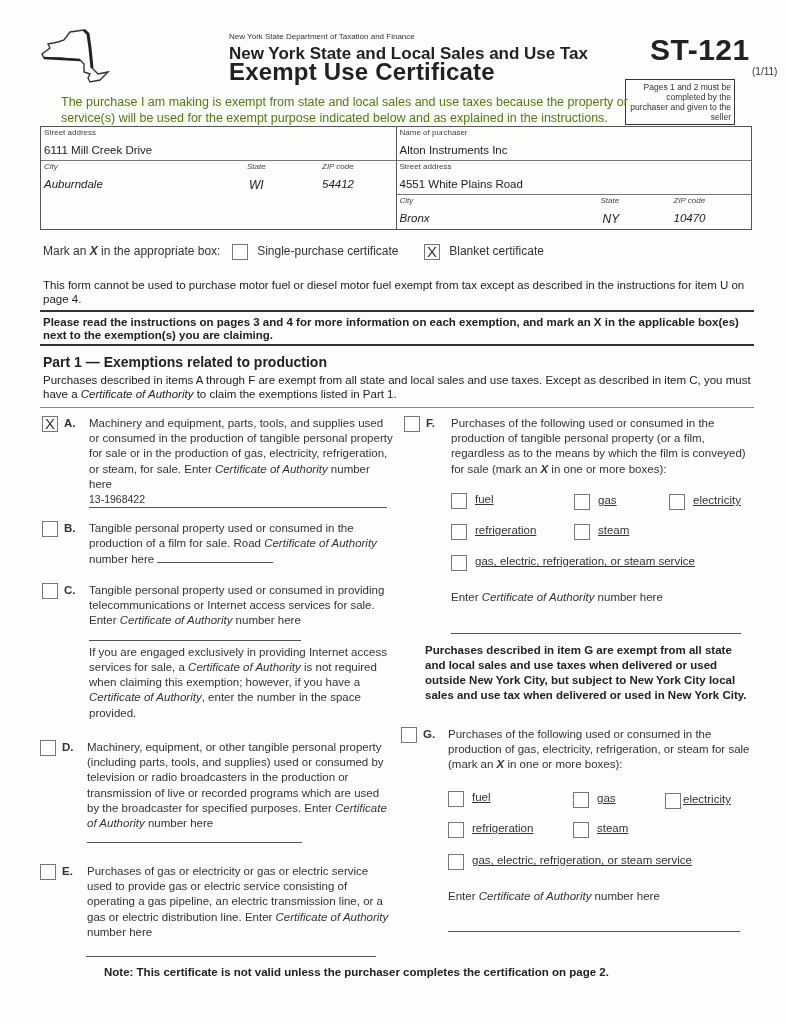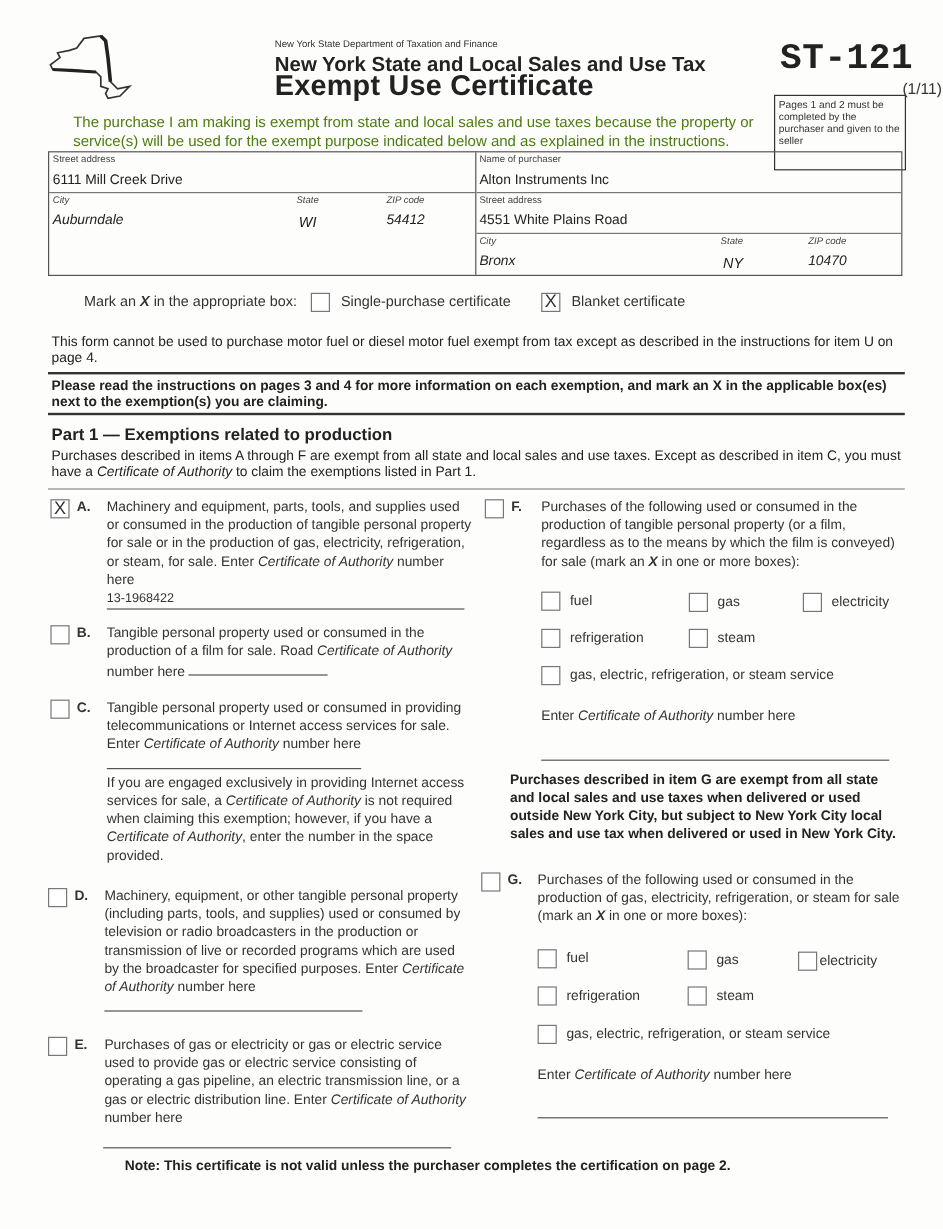--- a/index.html
+++ b/index.html
@@ -3,46 +3,46 @@
 <meta charset="utf-8">
 <style>
   * { box-sizing: border-box; margin: 0; padding: 0; }
   html, body { width: 786px; height: 1024px; background: #fdfdfc; overflow: hidden; }
   body { font-family: "Liberation Sans", sans-serif; color: #222; position: relative; }
   .abs { position: absolute; }
   .ny-map { left: 40px; top: 28px; width: 72px; height: 56px; }
   .dept { left: 229px; top: 32px; font-size: 8px; color: #333; }
   .subtitle { left: 229px; top: 44px; font-size: 17px; font-weight: bold; }
   .title { left: 229px; top: 58px; font-size: 24px; font-weight: bold; letter-spacing: 0.2px; }
-  .formno { left: 650px; top: 33px; font-size: 30px; font-weight: bold; letter-spacing: 0.5px; font-family: Liberation Mono, monospace; }
-  .rev { left: 722px; top: 66px; font-size: 13px; color: #333; padding-left: 30px; }
-  .notebox { left: 645px; top: 79px; width: 110px; height: 63px; border: 1.2px solid #333; font-size: 8.5px; line-height: 10px; padding: 2px 3px; color: #333; }
+  .formno { left: 650px; top: 33px; font-size: 30px; font-weight: bold; letter-spacing: 0.5px; }
+  .rev { left: 722px; top: 66px; font-size: 10px; color: #333; padding-left: 30px; }
+  .notebox { left: 625px; top: 79px; width: 110px; height: 46px; border: 1.2px solid #333; font-size: 8.5px; line-height: 10px; padding: 2px 3px; color: #333; text-align: right; }
   .intro { left: 61px; top: 94px; width: 600px; font-size: 12.5px; line-height: 16px; color: #4d7c0f; }
   .party-table { left: 40px; top: 126px; width: 712px; height: 104px; border: 1px solid #555; display: flex; }
   .party { flex: 1; position: relative; }
   .party.seller { border-right: 1px solid #555; }
   .prow { position: relative; border-bottom: 1px solid #777; height: 34px; }
   .prow:last-child { border-bottom: none; font-style: italic; }
   .plabel { position: absolute; left: 3px; top: 1px; font-size: 8px; color: #444; }
   .pval { position: absolute; left: 3px; top: 17px; font-size: 11.5px; color: #222; }
-  .mark-line { left: 43px; top: 244px; font-size: 12px; color: #333; margin-left: 27px; }
+  .mark-line { left: 43px; top: 244px; font-size: 12px; color: #333; }
   .cb { display: inline-block; width: 14px; height: 14px; border: 1px solid #777; background: #fff; text-align: center; line-height: 12px; font-size: 13px; vertical-align: middle; color: #333; }
   .cb.lg { width: 16px; height: 16px; line-height: 14px; font-size: 15px; }
   .warning { left: 43px; top: 278px; width: 710px; font-size: 11.5px; line-height: 14px; font-weight: normal; }
   .rule { background: #333; height: 2px; }
   .read { left: 43px; top: 316px; width: 710px; font-size: 11.5px; line-height: 13px; font-weight: bold; }
   .part-title { left: 43px; top: 354px; font-size: 14px; font-weight: bold; }
   .part-desc { left: 43px; top: 373px; width: 710px; font-size: 11.5px; line-height: 14px; font-weight: normal; }
   .item { position: absolute; font-size: 11.5px; line-height: 15.2px; color: #333; }
   .item .cb { position: absolute; left: 0; top: 0; }
   .item .letter { position: absolute; left: 22px; top: 0; font-weight: bold; }
   .item .text { position: absolute; left: 47px; top: 0; }
   i { font-style: italic; }
   .fillline { border-bottom: 1px solid #555; display: inline-block; }
-  .sub-row { position: absolute; font-size: 11.5px; color: #333; display: flex; align-items: center; gap: 8px; }
+  .sub-row { position: absolute; font-size: 11.5px; color: #333; display: flex; align-items: flex-start; gap: 8px; text-decoration: underline; }
   .bold-note { position: absolute; font-size: 11.5px; line-height: 15px; font-weight: bold; color: #222; }
   .footnote { left: 104px; top: 966px; font-size: 11.5px; font-weight: bold; color: #222; }
 </style>
 </head>
 <body>
 
 <svg class="abs ny-map" viewBox="0 0 72 56">
   <path d="M30 4 L44 2 L48 6 L50 20 L52 40 L58 46 L68 44 L60 52 L50 54 L48 50 L50 46 L44 44 L44 36 L40 32 L20 30 L4 30 L2 26 L10 20 L8 16 L18 14 L24 12 Z" fill="none" stroke="#333" stroke-width="1.4"></path>
   <path d="M44 2 L48 6 L50 20 L52 40" fill="none" stroke="#222" stroke-width="3"></path>
   <path d="M4 30 L40 32" fill="none" stroke="#222" stroke-width="2.5"></path>

